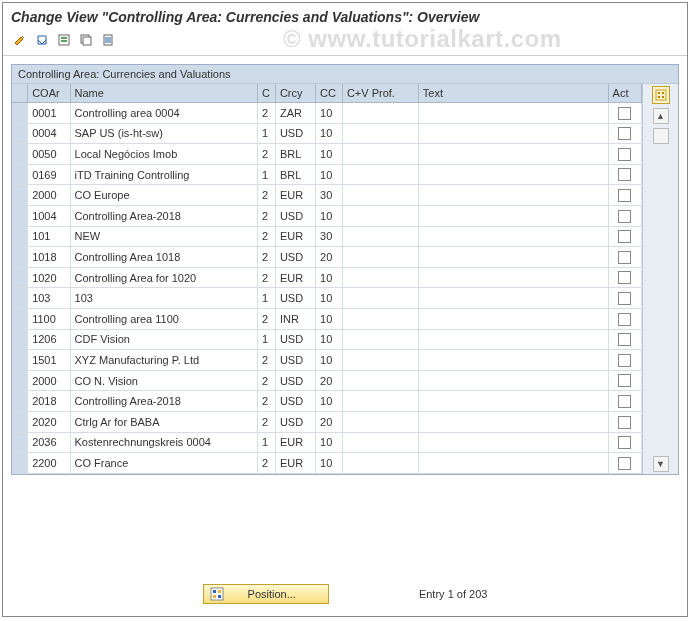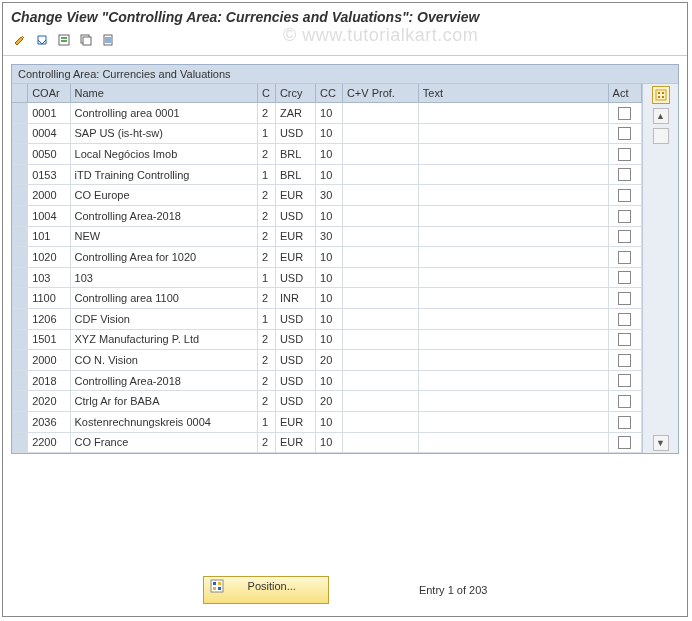--- a/index.html
+++ b/index.html
@@ -41,25 +41,26 @@
     height: 18px;
     display: inline-flex;
     align-items: center;
     justify-content: center;
     cursor: pointer;
   }
   .watermark {
     position: absolute;
     left: 280px;
     top: 22px;
-    font-size: 18px;
+    font-size: 24px;
     color: rgba(180,180,180,0.45);
     letter-spacing: 0.5px;
     pointer-events: none;
     font-style: normal;
+    font-weight: bold;
   }
   .panel {
     margin: 8px 8px 12px 8px;
     border: 1px solid #9db0c8;
     background: #e9eef5;
   }
   .panel-header {
     background: #cfdbe8;
     padding: 3px 6px;
     font-size: 11px;
@@ -149,21 +150,21 @@
     width: 100%;
     display: flex;
     align-items: center;
     justify-content: center;
     gap: 90px;
     font-size: 11px;
   }
   .pos-btn {
     background: linear-gradient(#fff8d0,#f8e080);
     border: 1px solid #c0a030;
-    padding: 2px 32px 10px 6px;
+    padding: 2px 32px 2px 6px;
     display: inline-flex;
     align-items: center;
     gap: 24px;
     cursor: pointer;
     font-size: 11px;
     color: #333;
     text-align: right;
   }
   .pos-btn .ic {
     display:inline-block;
@@ -241,21 +242,21 @@
             <th>CC</th>
             <th>C+V Prof.</th>
             <th>Text</th>
             <th>Act</th>
           </tr>
         </thead>
         <tbody id="grid-body">
             <tr>
               <td class="rowsel"></td>
               <td>0001</td>
-              <td>Controlling area 0001</td>
+              <td>Controlling area 0004</td>
               <td>2</td>
               <td>ZAR</td>
               <td>10</td>
               <td></td>
               <td></td>
               <td style="text-align:center"><span class="chk"></span></td>
             </tr>
             <tr>
               <td class="rowsel"></td>
               <td>0004</td>
@@ -273,21 +274,21 @@
               <td>Local Negócios Imob</td>
               <td>2</td>
               <td>BRL</td>
               <td>10</td>
               <td></td>
               <td></td>
               <td style="text-align:center"><span class="chk"></span></td>
             </tr>
             <tr>
               <td class="rowsel"></td>
-              <td>0153</td>
+              <td>0169</td>
               <td>iTD Training Controlling</td>
               <td>1</td>
               <td>BRL</td>
               <td>10</td>
               <td></td>
               <td></td>
               <td style="text-align:center"><span class="chk"></span></td>
             </tr>
             <tr>
               <td class="rowsel"></td>
@@ -311,20 +312,31 @@
               <td></td>
               <td style="text-align:center"><span class="chk"></span></td>
             </tr>
             <tr>
               <td class="rowsel"></td>
               <td>101</td>
               <td>NEW</td>
               <td>2</td>
               <td>EUR</td>
               <td>30</td>
+              <td></td>
+              <td></td>
+              <td style="text-align:center"><span class="chk"></span></td>
+            </tr>
+            <tr>
+              <td class="rowsel"></td>
+              <td>1018</td>
+              <td>Controlling Area 1018</td>
+              <td>2</td>
+              <td>USD</td>
+              <td>20</td>
               <td></td>
               <td></td>
               <td style="text-align:center"><span class="chk"></span></td>
             </tr>
             <tr>
               <td class="rowsel"></td>
               <td>1020</td>
               <td>Controlling Area for 1020</td>
               <td>2</td>
               <td>EUR</td>

